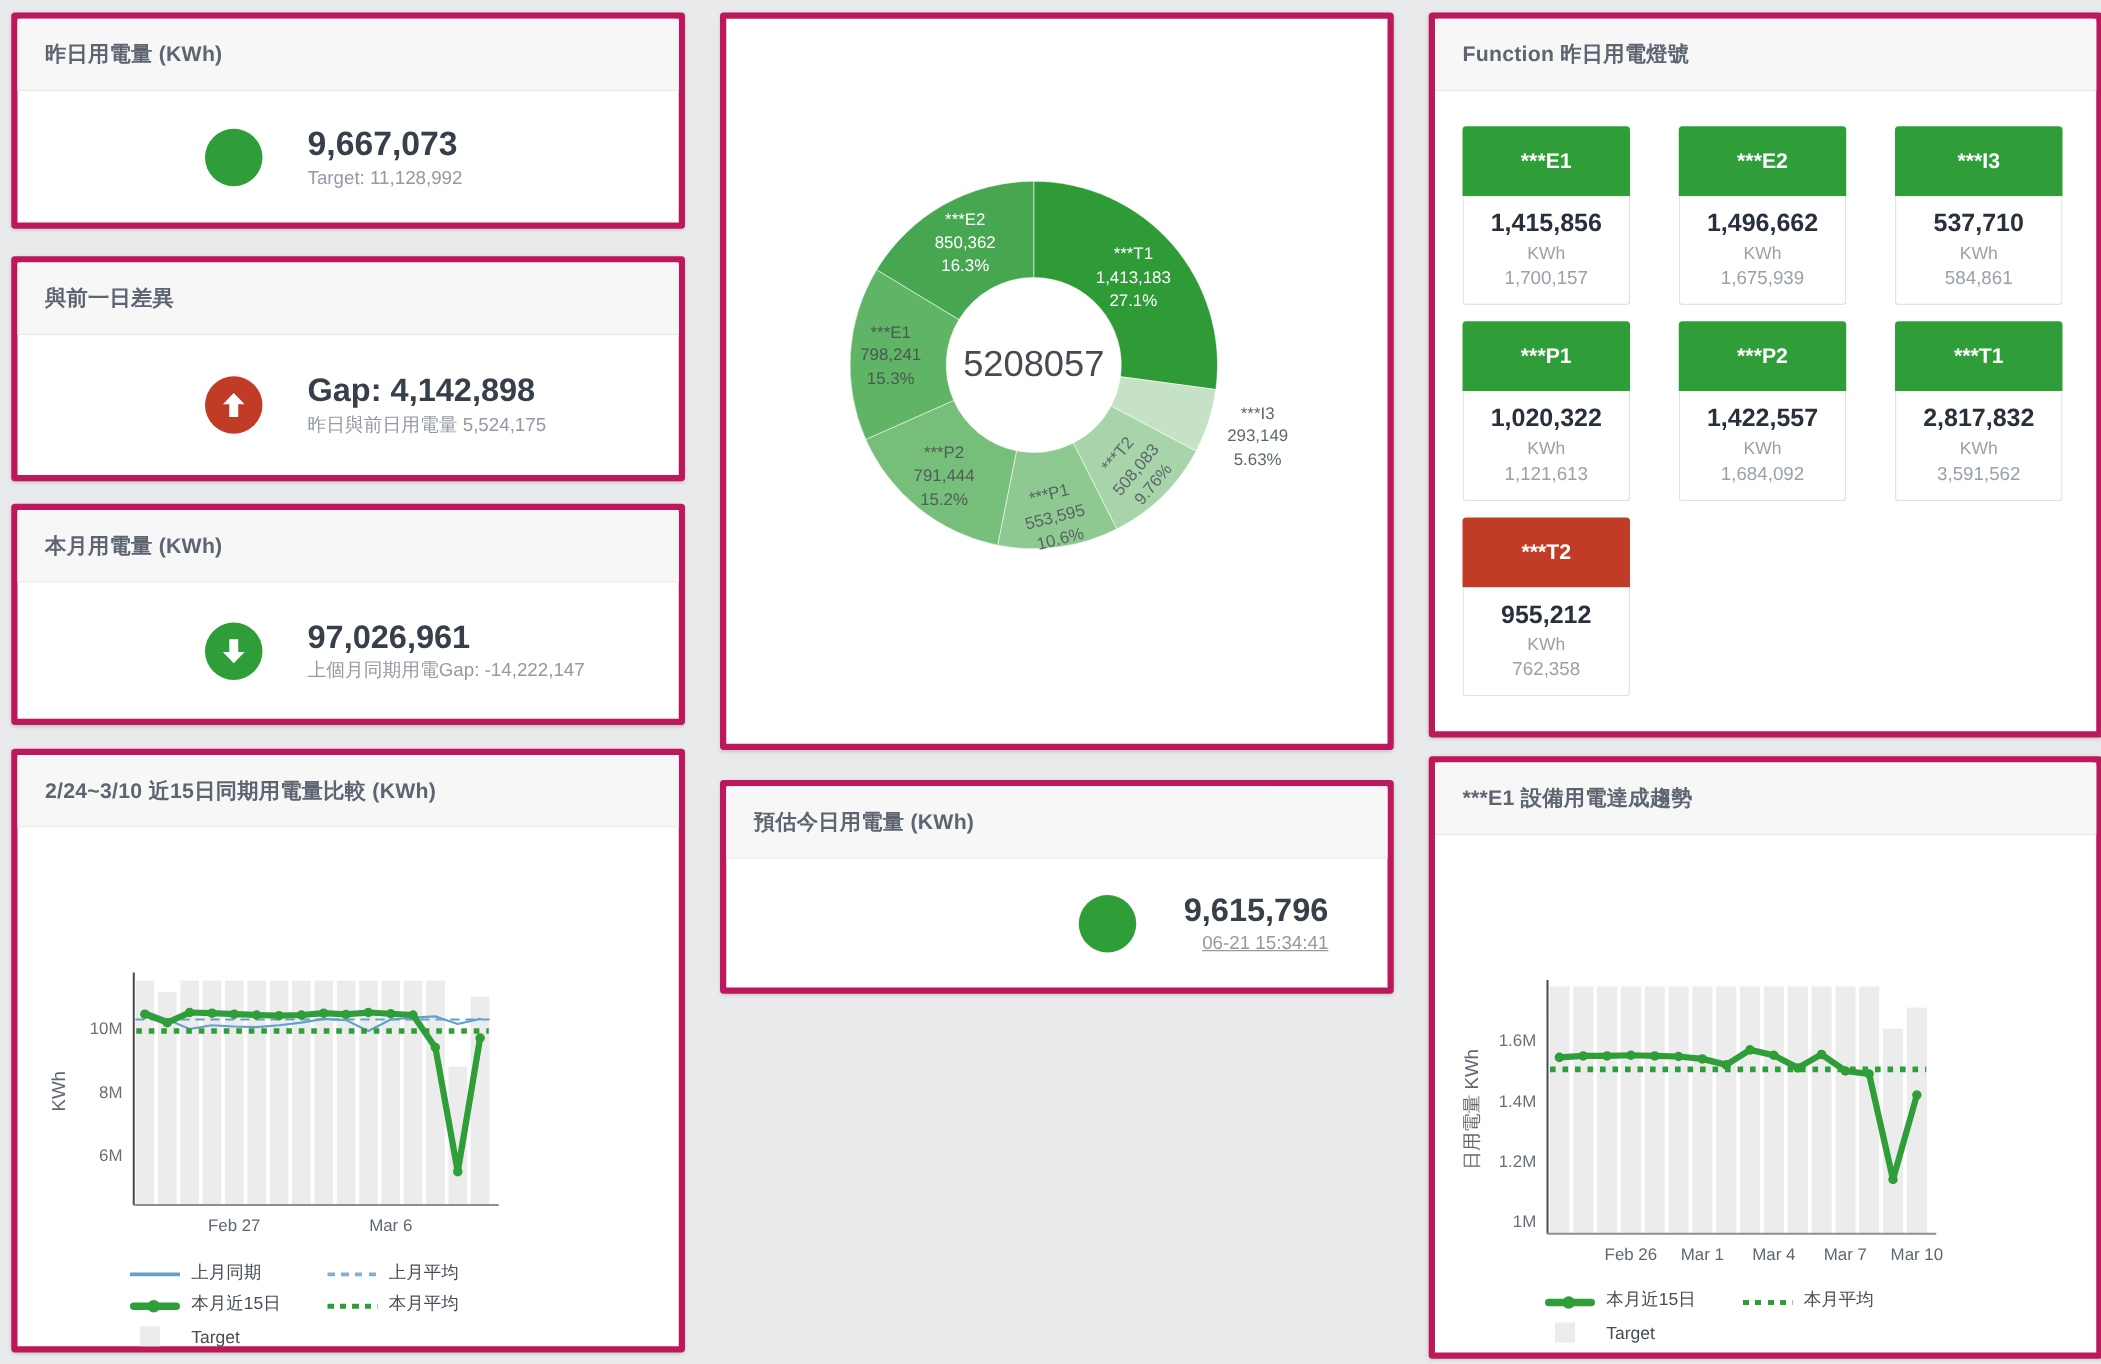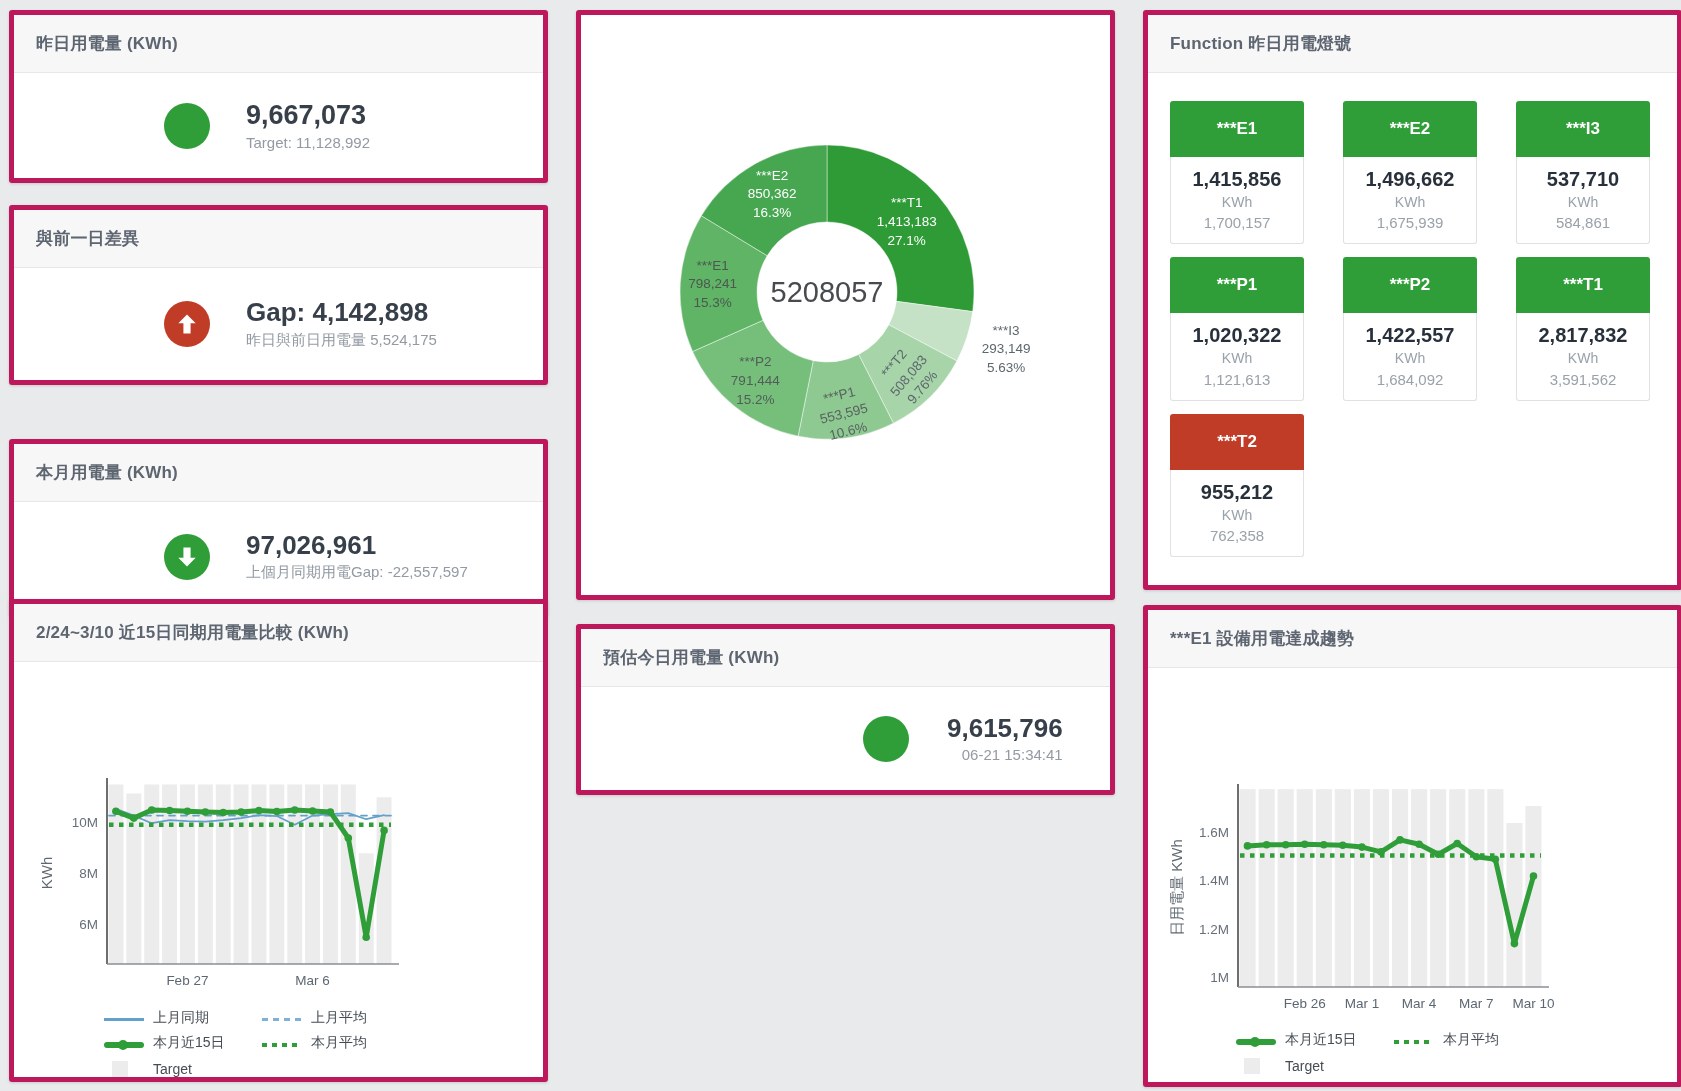--- a/index.html
+++ b/index.html
@@ -74,34 +74,34 @@
             </svg>
         </span>
         <div>
           <div class="stat-value">Gap: 4,142,898</div>
           <div class="stat-sub">昨日與前日用電量 5,524,175</div>
         </div>
       </div>
     </div>
   </section>
 
-  <section class="panel" style="left:9px;top:403px;width:529px;height:167px;margin-top:36px;">
+  <section class="panel" style="left:9px;top:403px;width:529px;height:167px;">
     <div class="panel-header">
       <span class="panel-title">本月用電量 (KWh)</span>
     </div>
     <div class="panel-body">
       <div class="stat-row" style="padding-left:150px;">
         <span class="stat-icon down" style="background:#2f9e38;">
           <svg viewBox="0 0 24 24">
               <path d="M12 3.2 L20 11.4 H15.3 V20.8 H8.7 V11.4 H4 Z" fill="#ffffff"></path>
             </svg>
         </span>
         <div>
           <div class="stat-value">97,026,961</div>
-          <div class="stat-sub">上個月同期用電Gap: -22,557,597</div>
+          <div class="stat-sub">上個月同期用電Gap: -14,222,147</div>
         </div>
       </div>
     </div>
   </section>
 
   <section class="panel" style="left:9px;top:599px;width:529px;height:473px;">
     <div class="panel-header">
       <span class="panel-title">2/24~3/10 近15日同期用電量比較 (KWh)</span>
     </div>
     <div class="panel-body">
@@ -232,21 +232,21 @@
 
   <section class="panel" style="left:576px;top:624px;width:529px;height:161px;">
     <div class="panel-header">
       <span class="panel-title">預估今日用電量 (KWh)</span>
     </div>
     <div class="panel-body">
       <div class="stat-row" style="padding-left:282px;gap:38px;">
         <span class="stat-icon" style="background:#2f9e38;"></span>
         <div>
           <div class="stat-value">9,615,796</div>
-          <div class="stat-sub" style="text-align:right;">06-21 15:34:41</div>
+          <div class="stat-sub" style="text-align:right;text-decoration:underline;">06-21 15:34:41</div>
         </div>
       </div>
     </div>
   </section>
 
   <section class="panel" style="left:1143px;top:10px;width:529px;height:570px;">
     <div class="panel-header">
       <span class="panel-title">Function 昨日用電燈號</span>
     </div>
     <div class="panel-body">

